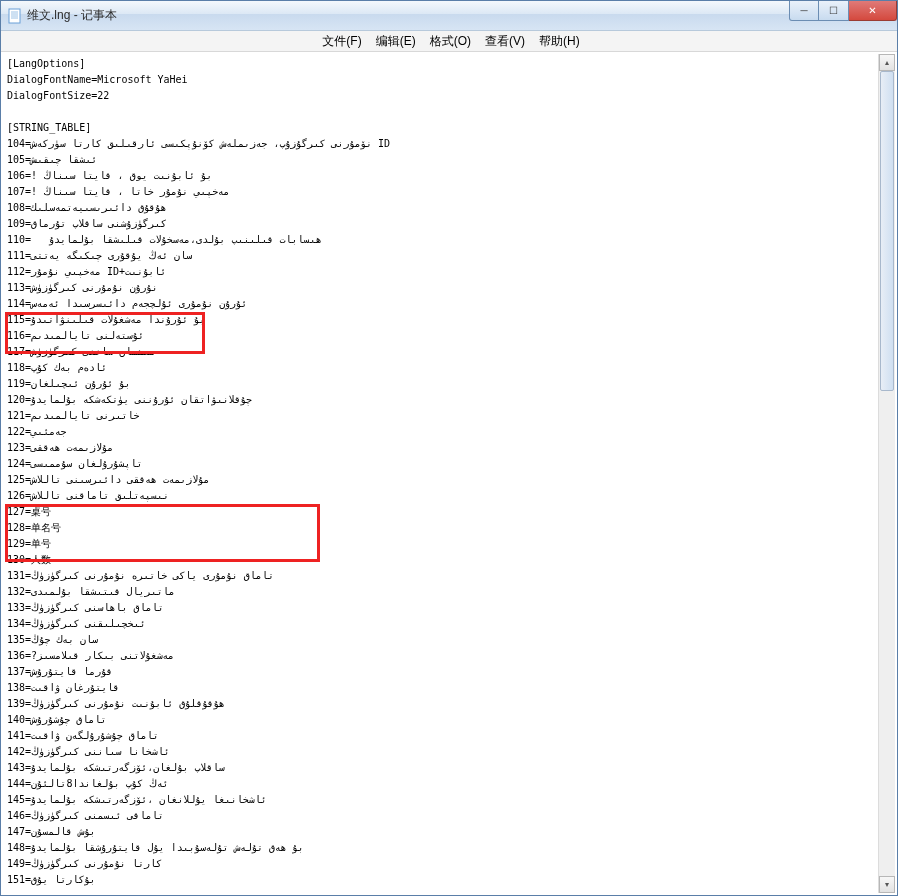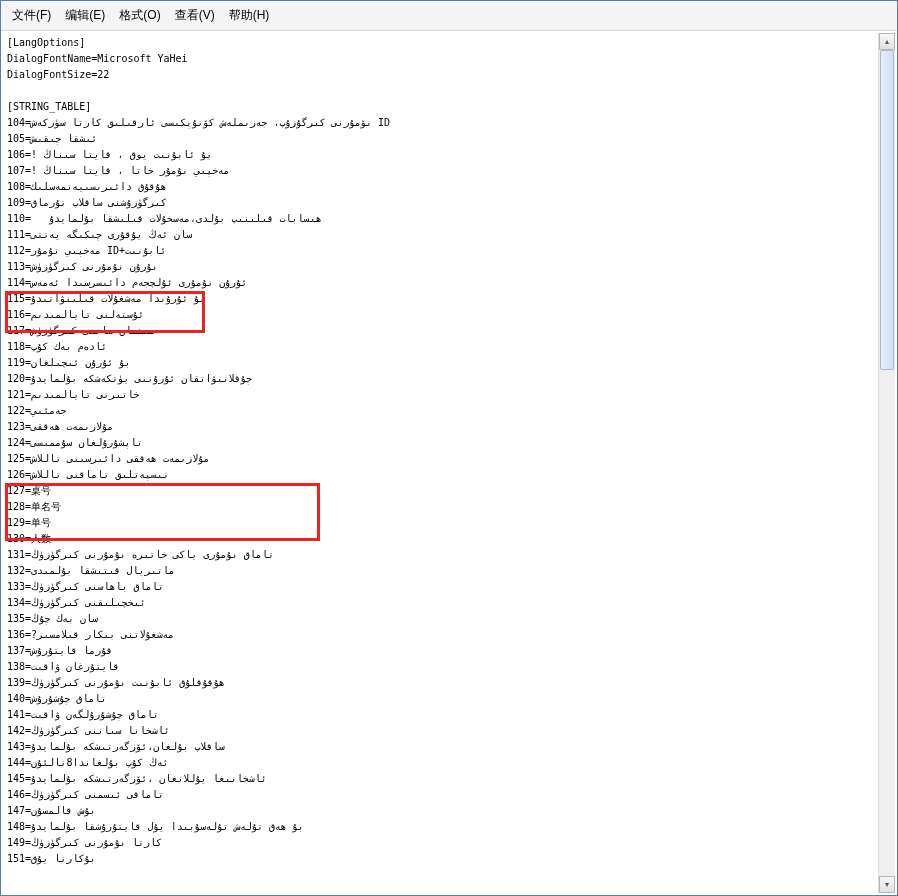--- a/index.html
+++ b/index.html
@@ -6,37 +6,54 @@
   body { background: #d9e4f1; font-family: "Microsoft YaHei", "SimSun", Arial, sans-serif; width: 898px; height: 896px; overflow: hidden; }
   .window { width: 898px; height: 896px; background: #fff; border: 1px solid #5a7ea8; position: relative; display: flex; flex-direction: column; }
   .titlebar { height: 30px; background: linear-gradient(to bottom, #f4f8fc 0%, #dce8f5 45%, #c9daee 46%, #d7e5f4 100%); display: flex; align-items: center; padding: 0 0 0 6px; border-bottom: 1px solid #b7c9db; position: relative; }
   .ticon { width: 16px; height: 16px; margin-right: 4px; display: inline-flex; align-items: center; justify-content: center; }
   .title-text { font-size: 12px; color: #2b2b2b; }
   .win-controls { position: absolute; right: 0; top: 0; display: flex; height: 20px; }
   .win-btn { width: 30px; height: 20px; border: 1px solid #6b8db3; border-top: none; display: flex; align-items: center; justify-content: center; font-size: 10px; color: #3a3a3a; background: linear-gradient(to bottom,#eaf1fa,#c8dbef); }
   .win-btn.min { border-radius: 0 0 0 3px; }
   .win-btn.max { border-left: none; }
   .win-btn.close { width: 48px; border-left: none; background: linear-gradient(to bottom,#e07a78,#d4493e); color: #fff; border-color: #9a3c33; border-radius: 0 0 3px 0; }
-  .menubar { height: 30px; background: #f4f4f4; border-bottom: 1px solid #d8d8d8; display: flex; align-items: center; padding-left: 4px; font-size: 12px; }
+  .menubar { height: 21px; background: #f4f4f4; border-bottom: 1px solid #d8d8d8; display: flex; align-items: center; padding-left: 4px; font-size: 12px; justify-content: center; }
   .menu-item { padding: 2px 7px; cursor: default; }
   .editor-wrap { flex: 1; display: flex; position: relative; background: #fff; border: 1px solid #ffffff; margin: 1px; overflow: hidden; }
   .editor { flex: 1; padding: 2px 4px; font-family: "SimSun","NSimSun","宋体",monospace; font-size: 10px; line-height: 16px; white-space: pre; overflow: hidden; color: #000; position: relative; }
   .scrollbar { width: 17px; background: #f0f0f0; border-left: 1px solid #dcdcdc; display: flex; flex-direction: column; }
   .sb-btn { height: 17px; background: linear-gradient(#f7f7f7,#e2e2e2); border: 1px solid #b7b7b7; margin: 0; display: flex; align-items: center; justify-content: center; font-size: 8px; color: #555; }
   .sb-track { flex: 1; background: #efefef; position: relative; }
   .sb-thumb { position: absolute; top: 0; left: 1px; right: 1px; height: 320px; background: linear-gradient(to right,#e8eef6,#cfdff1); border: 1px solid #a8b8cc; border-radius: 2px; }
   .highlight { position: absolute; border: 3px solid #e22; pointer-events: none; z-index: 5; }
   .hl1 { left: 2px; top: 258px; width: 200px; height: 42px; }
   .hl2 { left: 2px; top: 450px; width: 315px; height: 58px; }
 </style>
 </head>
 <body>
 
 <div class="window">
 
+  <div class="titlebar">
+    <span class="ticon">
+      <svg width="16" height="16" viewBox="0 0 16 16">
+          <rect x="2" y="1" width="11" height="14" fill="#fff" stroke="#6aa0d8"></rect>
+          <line x1="4" y1="4" x2="11" y2="4" stroke="#9cc2e6"></line>
+          <line x1="4" y1="6" x2="11" y2="6" stroke="#9cc2e6"></line>
+          <line x1="4" y1="8" x2="11" y2="8" stroke="#9cc2e6"></line>
+          <line x1="4" y1="10" x2="11" y2="10" stroke="#9cc2e6"></line>
+        </svg>
+    </span>
+    <span class="title-text">维文.lng - 记事本</span>
+    <div class="win-controls">
+      <div class="win-btn min">─</div>
+      <div class="win-btn max">☐</div>
+      <div class="win-btn close">✕</div>
+    </div>
+  </div>
 
   <div class="menubar">
     <div class="menu-item">文件(F)</div>
     <div class="menu-item">编辑(E)</div>
     <div class="menu-item">格式(O)</div>
     <div class="menu-item">查看(V)</div>
     <div class="menu-item">帮助(H)</div>
   </div>
 
   <div class="editor-wrap">

